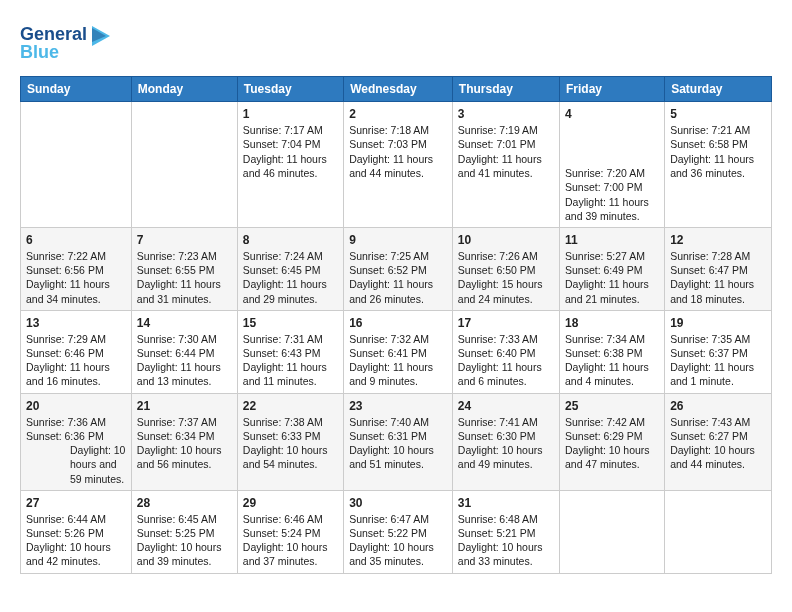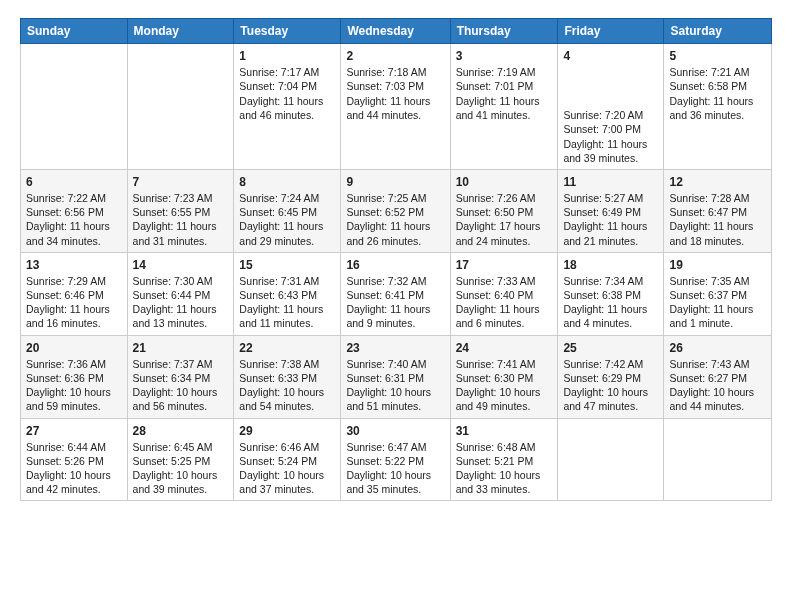--- a/index.html
+++ b/index.html
@@ -79,20 +79,36 @@
       background: #fff;
     }
     tbody tr:nth-child(even) .cell-empty {
       background: #f5f5f5;
     }
   </style>
 </head>
 <body>
 
 <div class="page">
+  <div class="header">
+    <div class="logo">
+      <svg width="90" height="48">
+
+        <text x="0" y="22" font-size="18" font-weight="bold" fill="#1a4e8c" font-family="Arial">General</text>
+        <text x="0" y="40" font-size="18" font-weight="bold" fill="#4db8e8" font-family="Arial">Blue</text>
+
+        <polygon points="72,8 90,18 72,28" fill="#4db8e8"></polygon>
+        <polygon points="72,10 86,18 72,24" fill="#1a4e8c" opacity="0.5"></polygon>
+      </svg>
+    </div>
+    <div class="title-block">
+      <h1></h1>
+      <h2></h2>
+    </div>
+  </div>
 
   <table>
     <thead>
       <tr>
 
       <th>Sunday</th>
           <th>Monday</th>
           <th>Tuesday</th>
           <th>Wednesday</th>
           <th>Thursday</th>
@@ -157,21 +173,21 @@
           <td>
             <span class="day-num">9</span>
             <span style="display: block;">Sunrise: 7:25 AM</span>
             <span style="display: block;">Sunset: 6:52 PM</span>
             <span style="display: block;">Daylight: 11 hours and 26 minutes.</span>
           </td>
           <td>
             <span class="day-num">10</span>
             <span style="display: block;">Sunrise: 7:26 AM</span>
             <span style="display: block;">Sunset: 6:50 PM</span>
-            <span style="display: block;">Daylight: 17 hours and 24 minutes.</span>
+            <span style="display: block;">Daylight: 15 hours and 24 minutes.</span>
           </td>
           <td>
             <span class="day-num">11</span>
             <span style="display: block;">Sunrise: 5:27 AM</span>
             <span style="display: block;">Sunset: 6:49 PM</span>
             <span style="display: block;">Daylight: 11 hours and 21 minutes.</span>
           </td>
           <td>
             <span class="day-num">12</span>
             <span style="display: block;">Sunrise: 7:28 AM</span>
@@ -221,21 +237,21 @@
             <span style="display: block;">Sunrise: 7:35 AM</span>
             <span style="display: block;">Sunset: 6:37 PM</span>
             <span style="display: block;">Daylight: 11 hours and 1 minute.</span>
           </td>
         </tr>
         <tr>
           <td>
             <span class="day-num">20</span>
             <span style="display: block;">Sunrise: 7:36 AM</span>
             <span style="display: block;">Sunset: 6:36 PM</span>
-            <span style="display: block;">Daylight: 10 hours and 59 minutes.</span>
+            <span style="display: block; margin-left: 44px;">Daylight: 10 hours and 59 minutes.</span>
           </td>
           <td>
             <span class="day-num">21</span>
             <span style="display: block;">Sunrise: 7:37 AM</span>
             <span style="display: block;">Sunset: 6:34 PM</span>
             <span style="display: block;">Daylight: 10 hours and 56 minutes.</span>
           </td>
           <td>
             <span class="day-num">22</span>
             <span style="display: block;">Sunrise: 7:38 AM</span>

